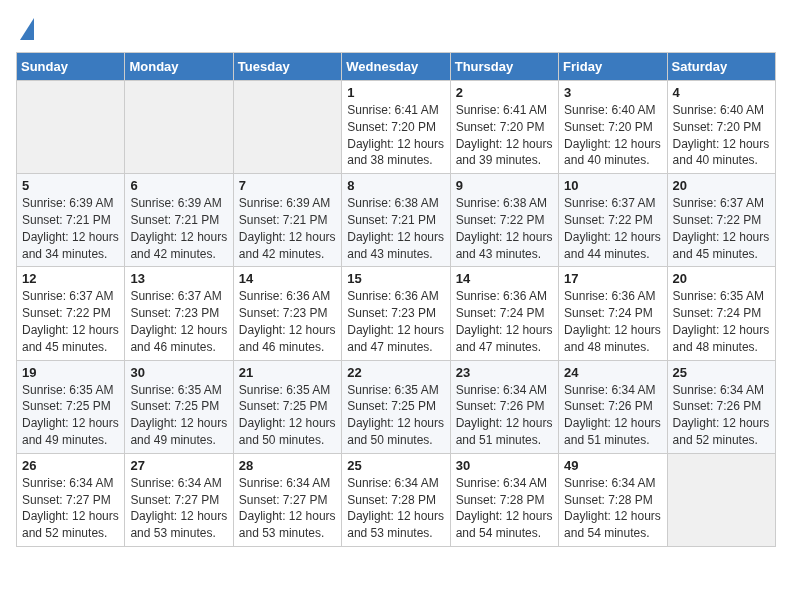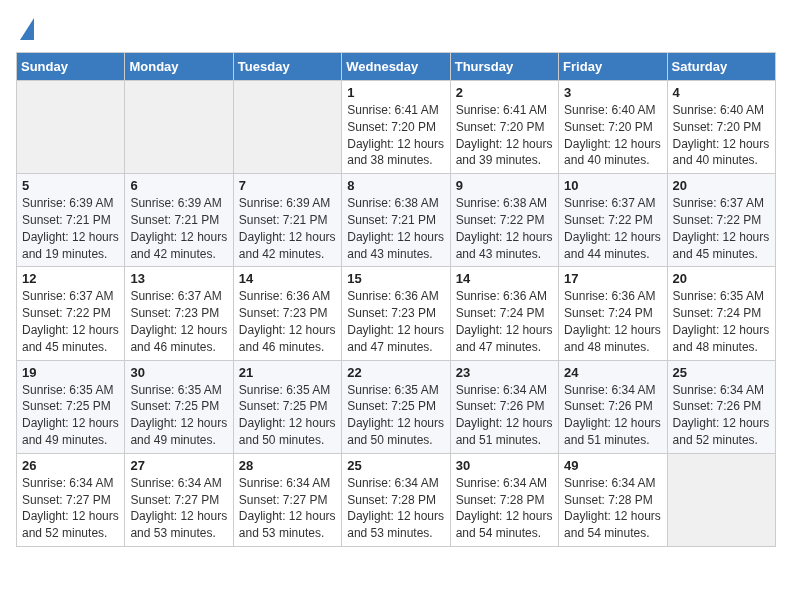--- a/index.html
+++ b/index.html
@@ -170,21 +170,21 @@
               <div>Daylight: 12 hours and 40 minutes.</div>
             </div>
           </td>
         </tr>
         <tr>
           <td>
             <span class="day-num">5</span>
             <div class="day-info">
               <div>Sunrise: 6:39 AM</div>
               <div>Sunset: 7:21 PM</div>
-              <div>Daylight: 12 hours and 19 minutes.</div>
+              <div>Daylight: 12 hours and 34 minutes.</div>
             </div>
           </td>
           <td>
             <span class="day-num">6</span>
             <div class="day-info">
               <div>Sunrise: 6:39 AM</div>
               <div>Sunset: 7:21 PM</div>
               <div>Daylight: 12 hours and 42 minutes.</div>
             </div>
           </td>

